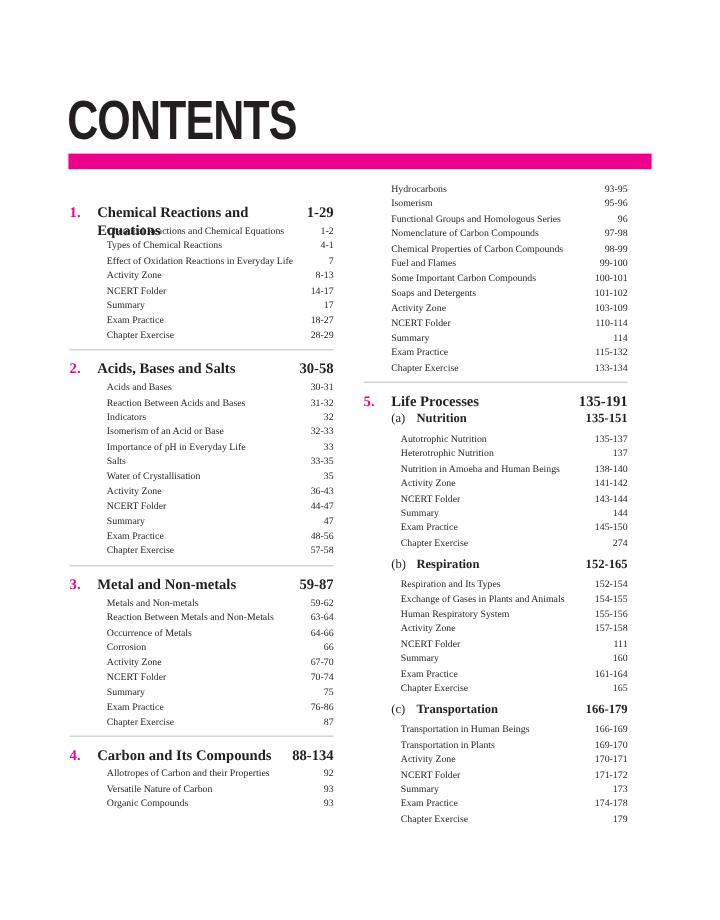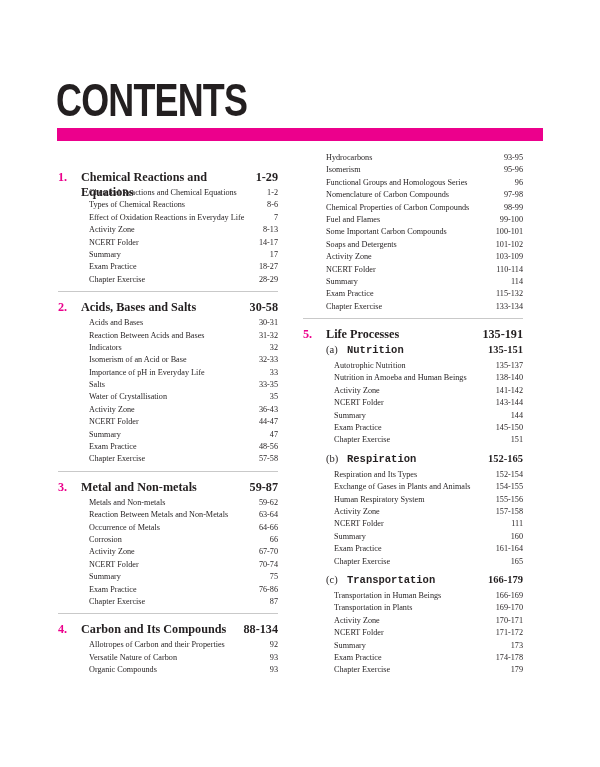--- a/index.html
+++ b/index.html
@@ -15,21 +15,21 @@
   .col-right { left: 303px; width: 220px; }
 
   .chapter { position: relative; }
   .ch-head { display: flex; align-items: baseline; height: 17px; font-weight: 700; font-size: 12.2px; }
   .ch-num { width: 23px; color: #ec008c; font-weight: 700; }
   .ch-title { flex: 1; }
   .ch-pages { text-align: right; }
 
   .sub-head { display: flex; align-items: baseline; height: 16px; font-weight: 700; font-size: 10.5px; margin-left: 23px; }
   .sub-letter { width: 21px; font-weight: 400; }
-  .sub-title { flex: 1; font-family: Liberation Mono, monospace; }
+  .sub-title { flex: 1; }
 
   .items { margin-left: 31px; }
   .items.nested { }
   .item { display: flex; align-items: baseline; height: 12.4px; font-size: 8.2px; line-height: 12.4px; }
   .item-title { flex: 1; white-space: nowrap; }
   .item-pages { text-align: right; white-space: nowrap; }
 
   .divider { height: 1px; background: #c9c9c9; margin: 5px 0 8px 0; }
   .gap { height: 6px; }
 </style>
@@ -47,21 +47,21 @@
       <span class="ch-title">Chemical Reactions and Equations</span>
       <span class="ch-pages">1-29</span>
     </div>
     <div class="items">
       <div class="item">
           <span class="item-title">Chemical Reactions and Chemical Equations</span>
           <span class="item-pages">1-2</span>
         </div>
       <div class="item">
           <span class="item-title">Types of Chemical Reactions</span>
-          <span class="item-pages">8-6</span>
+          <span class="item-pages">4-1</span>
         </div>
       <div class="item">
           <span class="item-title">Effect of Oxidation Reactions in Everyday Life</span>
           <span class="item-pages">7</span>
         </div>
       <div class="item">
           <span class="item-title">Activity Zone</span>
           <span class="item-pages">8-13</span>
         </div>
       <div class="item">
@@ -282,20 +282,24 @@
       <span class="sub-letter">(a)</span>
       <span class="sub-title">Nutrition</span>
       <span class="ch-pages">135-151</span>
     </div>
     <div class="items nested">
       <div class="item">
           <span class="item-title">Autotrophic Nutrition</span>
           <span class="item-pages">135-137</span>
         </div>
       <div class="item">
+          <span class="item-title">Heterotrophic Nutrition</span>
+          <span class="item-pages">137</span>
+        </div>
+      <div class="item">
           <span class="item-title">Nutrition in Amoeba and Human Beings</span>
           <span class="item-pages">138-140</span>
         </div>
       <div class="item">
           <span class="item-title">Activity Zone</span>
           <span class="item-pages">141-142</span>
         </div>
       <div class="item">
           <span class="item-title">NCERT Folder</span>
           <span class="item-pages">143-144</span>
@@ -303,21 +307,21 @@
       <div class="item">
           <span class="item-title">Summary</span>
           <span class="item-pages">144</span>
         </div>
       <div class="item">
           <span class="item-title">Exam Practice</span>
           <span class="item-pages">145-150</span>
         </div>
       <div class="item">
           <span class="item-title">Chapter Exercise</span>
-          <span class="item-pages">151</span>
+          <span class="item-pages">274</span>
         </div>
     </div>
     <div class="gap"></div>
 
     <div class="sub-head">
       <span class="sub-letter">(b)</span>
       <span class="sub-title">Respiration</span>
       <span class="ch-pages">152-165</span>
     </div>
     <div class="items nested">

